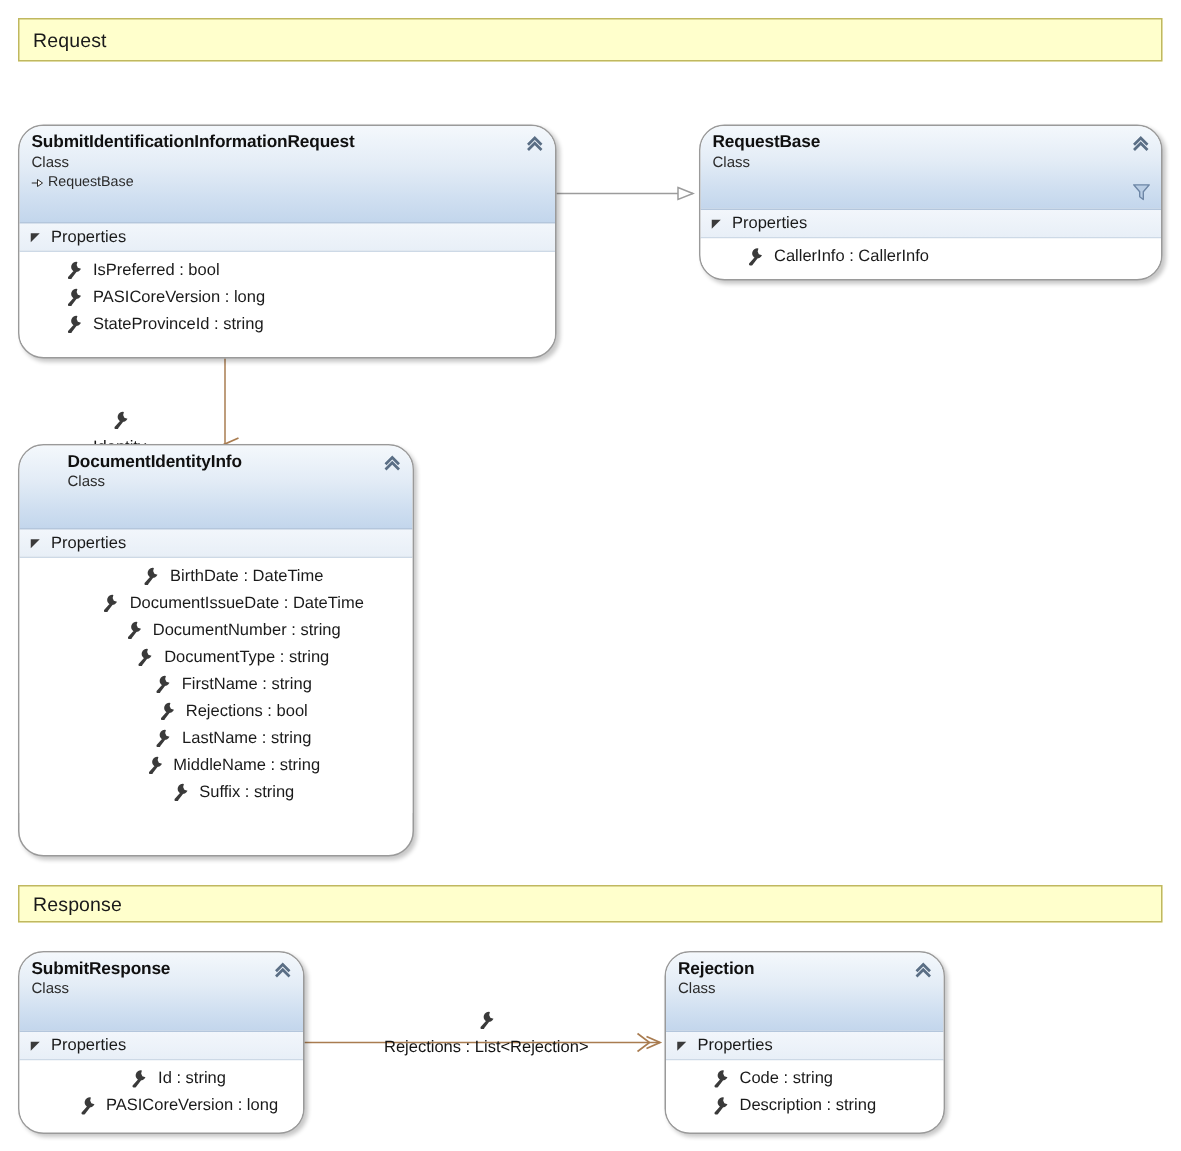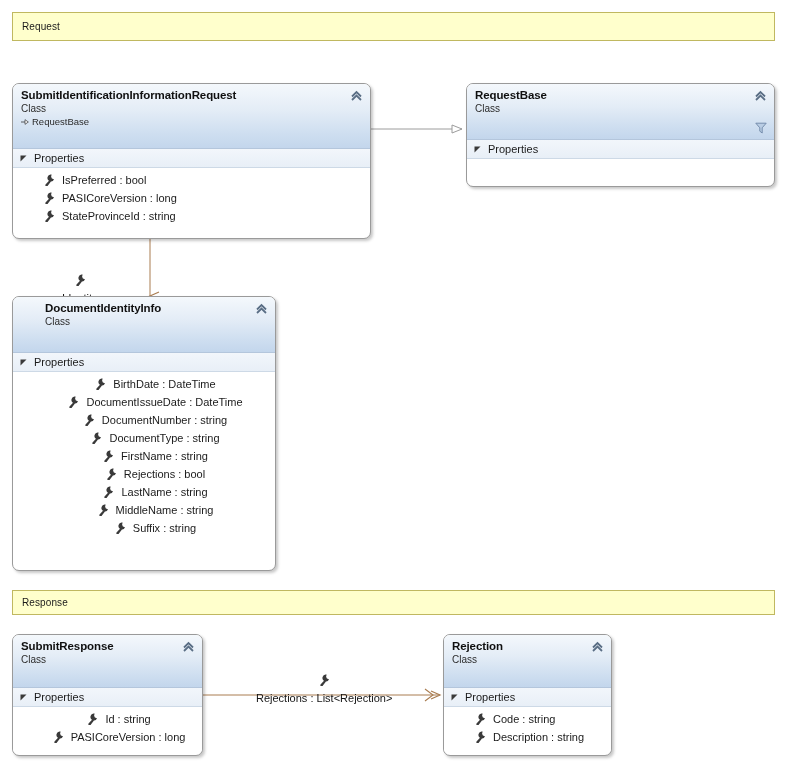--- a/index.html
+++ b/index.html
@@ -27,31 +27,31 @@
 
   
   .banner {
     position: absolute;
     background: #ffffcc;
     border: 1px solid #c0b860;
     box-sizing: border-box;
     display: flex;
     align-items: center;
     padding-left: 9px;
-    font-size: 10px;
+    font-size: 13px;
     color: #1a1a1a;
     letter-spacing: .1px;
   }
 
   
   .cls {
     position: absolute;
     box-sizing: border-box;
     border: 1px solid #9a9a9a;
-    border-radius: 7px;
+    border-radius: 17px;
     background: #ffffff;
     box-shadow: 2px 2px 3px rgba(0,0,0,.22);
     overflow: hidden;
   }
   .cls-head {
     position: relative;
     background: linear-gradient(to bottom, #f4f8fc 0%, #e3ecf6 42%, #cedef0 78%, #c3d6ec 100%);
     border-bottom: 1px solid #b4c6dc;
     padding: 5px 8px 6px 8px;
     box-sizing: border-box;
@@ -232,20 +232,28 @@
       <svg class="funnel" viewBox="0 0 12 12" style="top:38px;">
         <path d="M0.8,1.2 L11.2,1.2 L7.2,5.8 L7.2,11 L4.8,9.2 L4.8,5.8 z" fill="#b9cde4" stroke="#6d86a6" stroke-width="0.9" stroke-linejoin="round"></path>
       </svg>
     </div>
     <div class="compartment-title">
       <svg class="tri" viewBox="0 0 8 8">
         <path d="M0.5,1.5 L6.5,1.5 L0.5,7.5 z" fill="#3a3a3a"></path>
       </svg>
       <span>Properties</span>
     </div>
+    <div class="members">
+      <div class="member">
+        <svg class="wrench" viewBox="0 0 12 12">
+          <path d="M8.6,0.6 a3.4,3.4 0 1 0 2.4,4.6 l-2.1,-0.7 -0.8,-1.8 0.5,-2.1 z M7.6,4.9 L3.0,10.0 a1.3,1.3 0 1 0 1.9,1.4 L8.9,6.2 z" fill="#3a3a3a"></path>
+        </svg>
+        <span>CallerInfo : CallerInfo</span>
+      </div>
+    </div>
   </div>
 
   <div class="assoc-label" style="left:62px; top:274px;">
     <svg class="wrench" viewBox="0 0 12 12">
       <path d="M8.6,0.6 a3.4,3.4 0 1 0 2.4,4.6 l-2.1,-0.7 -0.8,-1.8 0.5,-2.1 z M7.6,4.9 L3.0,10.0 a1.3,1.3 0 1 0 1.9,1.4 L8.9,6.2 z" fill="#3a3a3a"></path>
     </svg>
     <span>Identity</span>
   </div>
 
   <div class="cls" style="left:12px; top:296px; width:264px; height:275px;">
@@ -356,21 +364,21 @@
     </div>
   </div>
 
   <div class="assoc-label" style="left:256px; top:674px;">
     <svg class="wrench" viewBox="0 0 12 12">
       <path d="M8.6,0.6 a3.4,3.4 0 1 0 2.4,4.6 l-2.1,-0.7 -0.8,-1.8 0.5,-2.1 z M7.6,4.9 L3.0,10.0 a1.3,1.3 0 1 0 1.9,1.4 L8.9,6.2 z" fill="#3a3a3a"></path>
     </svg>
     <span>Rejections : List&lt;Rejection&gt;</span>
   </div>
 
-  <div class="cls" style="left:443px; top:634px; width:169px; height:122px;">
+  <div class="cls" style="left:443px; top:634px; width:187px; height:122px;">
     <div class="cls-head" style="height:53px;">
       <div class="cls-name">Rejection</div>
       <div class="cls-stereotype">Class</div>
       <svg class="chev" viewBox="0 0 13 12">
         <path d="M2,6.5 L6.5,2 L11,6.5" fill="none" stroke="#5a6e85" stroke-width="1.8"></path>
         <path d="M2,10 L6.5,5.5 L11,10" fill="none" stroke="#5a6e85" stroke-width="1.8"></path>
       </svg>
     </div>
     <div class="compartment-title">
       <svg class="tri" viewBox="0 0 8 8">

